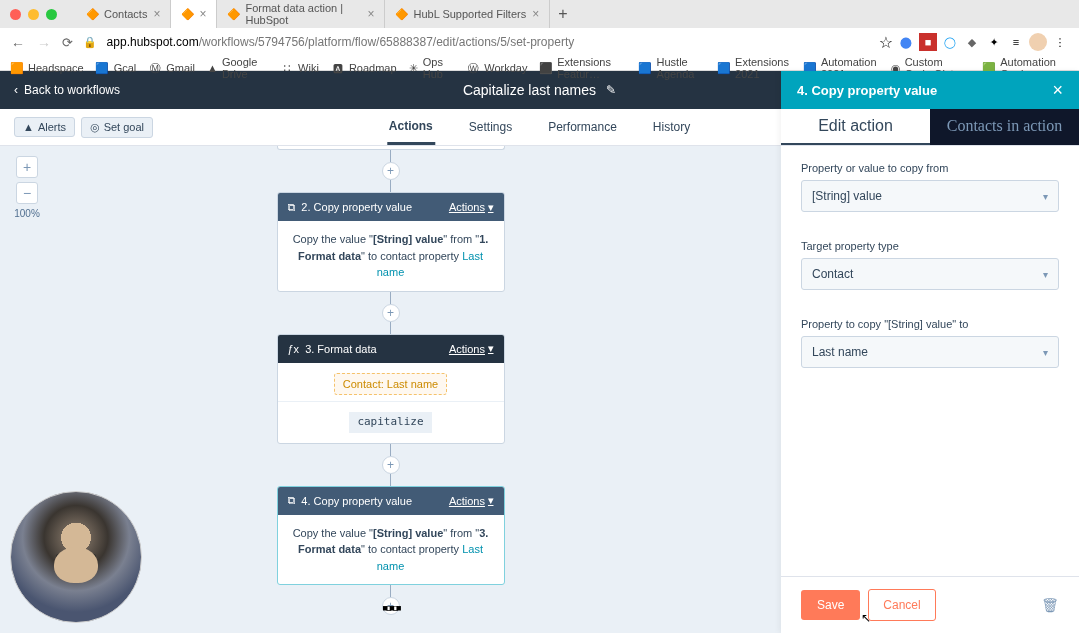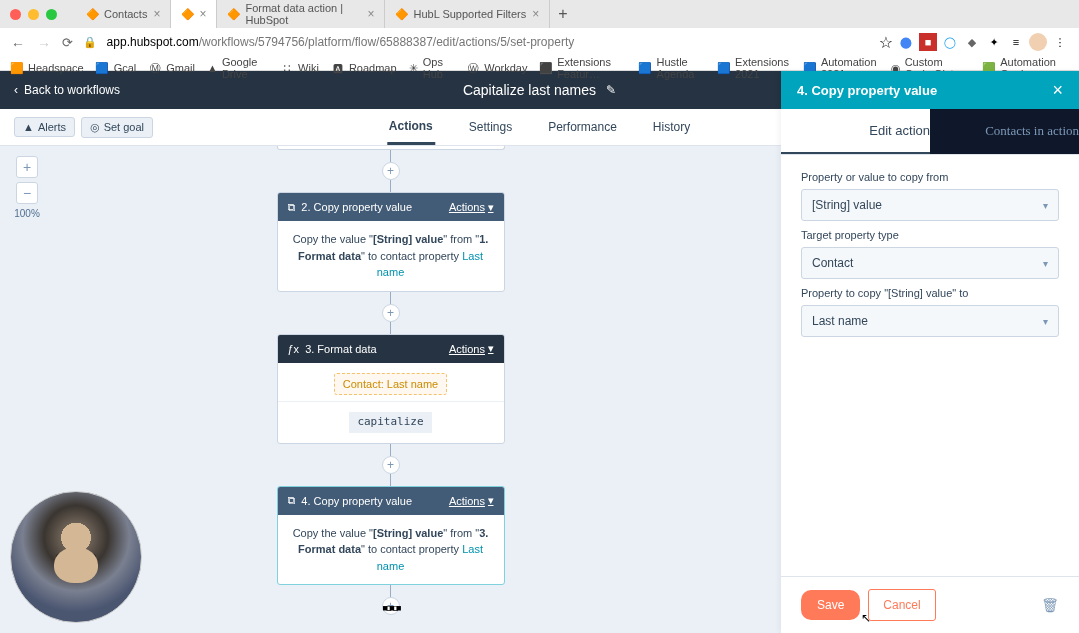--- a/index.html
+++ b/index.html
@@ -76,30 +76,30 @@
 .avatar-video::after{content:"";position:absolute;top:42%;left:50%;transform:translateX(-50%);width:44px;height:36px;background:#d4b896;border-radius:50% 50% 45% 45%;}
 .glasses{position:absolute;top:48%;left:50%;transform:translateX(-50%);width:40px;height:10px;}
 .glasses::before,.glasses::after{content:"";position:absolute;width:14px;height:10px;border:2px solid #222;border-radius:3px;top:0;}
 .glasses::before{left:0;}.glasses::after{right:0;}
 
 
 .panel { position: absolute; top: 71px; right: 0; width: 298px; height: 562px; background: #fff; display:flex; flex-direction:column; box-shadow:-2px 0 6px rgba(0,0,0,0.05);}
 .panel-head { height: 38px; background: #00a4bd; color:#fff; display:flex; align-items:center; padding:0 16px; justify-content:space-between; font-size:13px; font-weight:600;}
 .panel-close { font-size:18px; font-weight:300;}
 .panel-tabs { display:flex; border-bottom:1px solid #dfe3eb;}
-.panel-tab { flex:1; text-align:right; font-size:13px; color:#33475b; padding:14px 0;}
+.panel-tab { flex:1; text-align:center; font-size:16px; color:#33475b; padding:8px 0;}
 .panel-tab.active { border-bottom:2px solid #33475b; font-weight:500;}
 .panel-tab.inactive { background:#0f172a; color:#7c98b6;font-family:Liberation Serif, serif;}
 .panel-body { padding: 16px 20px; flex:1; overflow:auto;}
-.field-label { font-size:11px; color:#33475b; margin-bottom:6px; margin-top:8px;}
+.field-label { font-size:11px; color:#33475b; margin-bottom:6px; margin-top:28px;}
 .field-label:first-child{margin-top:0;}
 .select { border:1px solid #cbd6e2; border-radius:3px; padding:8px 10px; font-size:12px; color:#33475b; display:flex; justify-content:space-between; align-items:center; background:#f5f8fa;}
 .caret { color:#7c98b6; font-size:10px;}
 .panel-footer { border-top:1px solid #dfe3eb; padding:12px 20px; display:flex; align-items:center; gap:8px;}
-.btn-primary { background:#ff7a59; color:#fff; border:none; border-radius:10px; padding:8px 16px; font-size:12px;}
+.btn-primary { background:#ff7a59; color:#fff; border:none; border-radius:3px; padding:8px 16px; font-size:12px;}
 .btn-secondary { background:#fff; color:#ff7a59; border:1px solid #ff7a59; border-radius:3px; padding:8px 14px; font-size:12px;}
 .trash { margin-left:auto; color:#7c98b6; font-size:14px;}
 .cursor{position:absolute;bottom:8px;left:80px;font-size:12px;}
 </style>
 </head>
 <body>
 
 <div class="browser-chrome">
   <div class="window-controls">
     <div class="wc-dot wc-red"></div>

